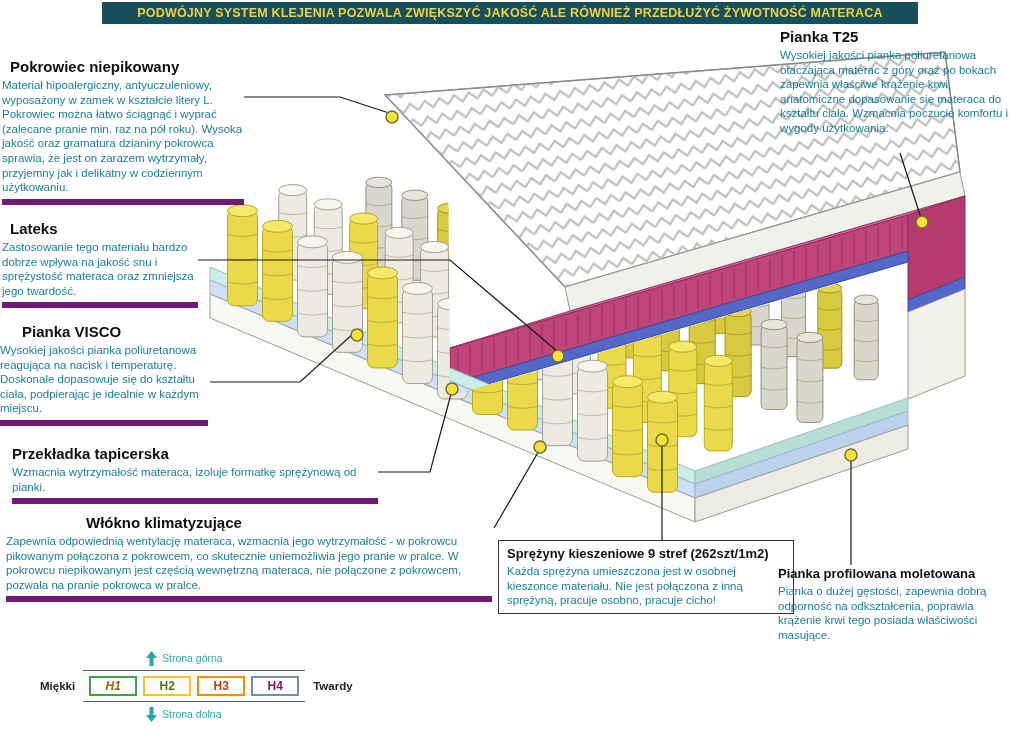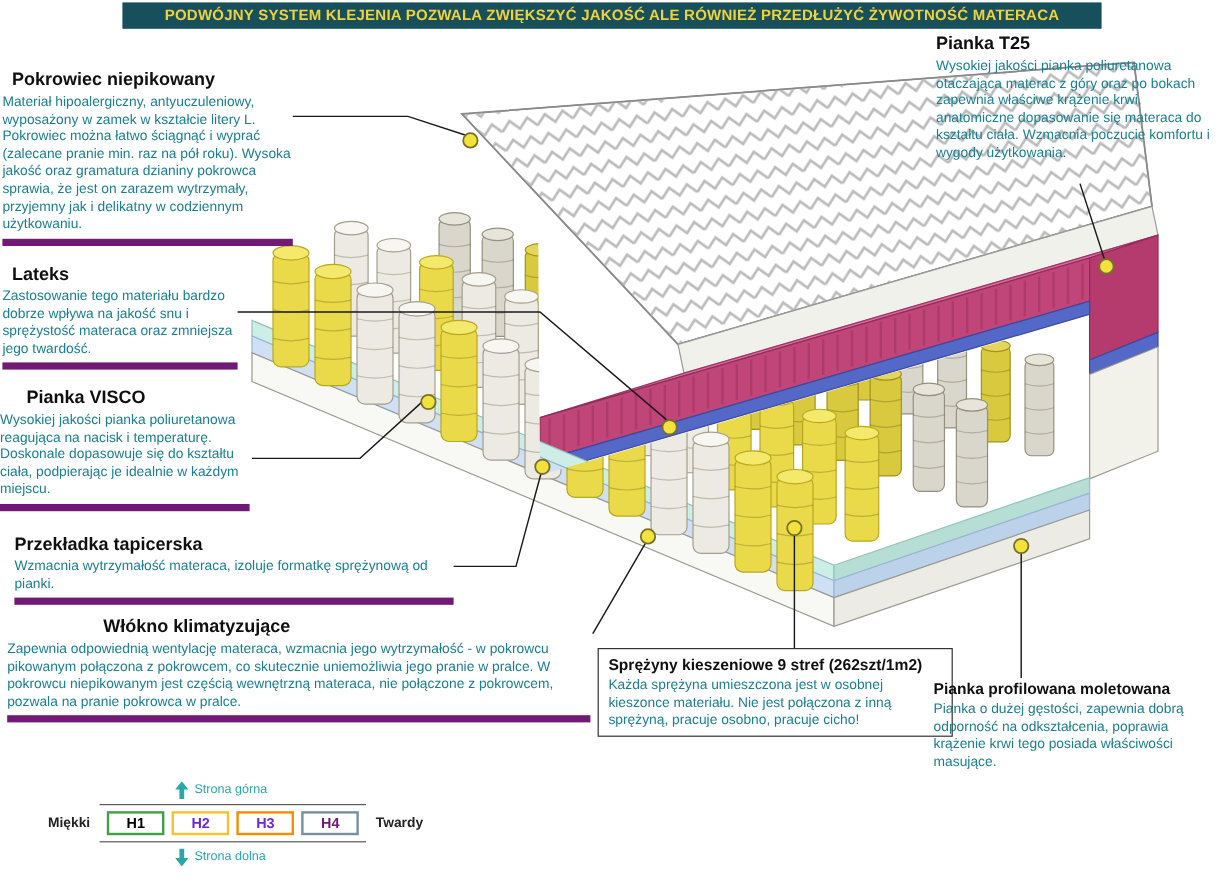--- a/index.html
+++ b/index.html
@@ -435,23 +435,23 @@
   <div id="scale">
     <div class="scale-dir">
       <svg width="11" height="15" viewBox="0 0 11 15">
         <path d="M5.5 0 L11 7 L7.5 7 L7.5 15 L3.5 15 L3.5 7 L0 7 Z" fill="#29a8ab"></path>
       </svg>
       <span>Strona górna</span>
     </div>
     <div class="scale-row">
       <span class="scale-end">Miękki</span>
       <div id="scale-boxes">
-          <div class="hbox" style="border-color: rgb(67, 160, 71); color: #000000;">H1</div>
-          <div class="hbox" style="border-color: rgb(251, 192, 45); color: #6d28d9;">H2</div>
-          <div class="hbox" style="border-color: rgb(251, 140, 0); color: #6d28d9;">H3</div>
+          <div class="hbox" style="border-color: rgb(67, 160, 71); color: #a16207; font-style: italic;">H1</div>
+          <div class="hbox" style="border-color: rgb(251, 192, 45); color: #4d7c0f;">H2</div>
+          <div class="hbox" style="border-color: rgb(251, 140, 0); color: #c2410c;">H3</div>
           <div class="hbox" style="border-color: rgb(120, 144, 156); color: #701a75;">H4</div>
         </div>
       <span class="scale-end">Twardy</span>
     </div>
     <div class="scale-dir">
       <svg width="11" height="15" viewBox="0 0 11 15">
         <path d="M5.5 15 L0 8 L3.5 8 L3.5 0 L7.5 0 L7.5 8 L11 8 Z" fill="#29a8ab"></path>
       </svg>
       <span>Strona dolna</span>
     </div>

